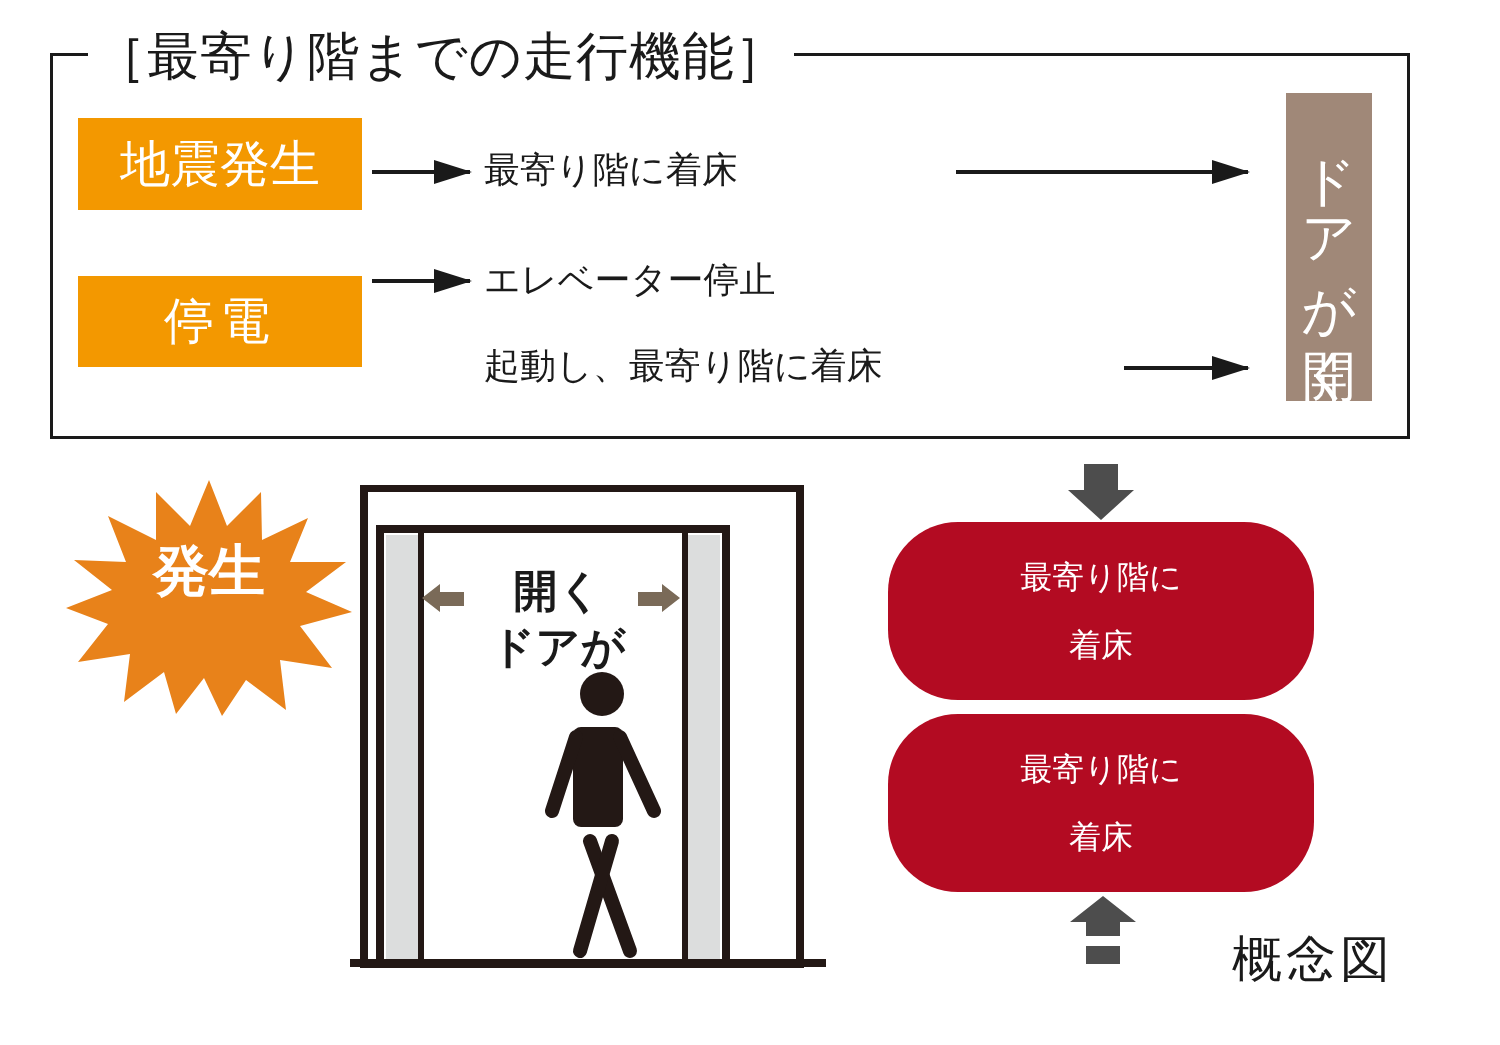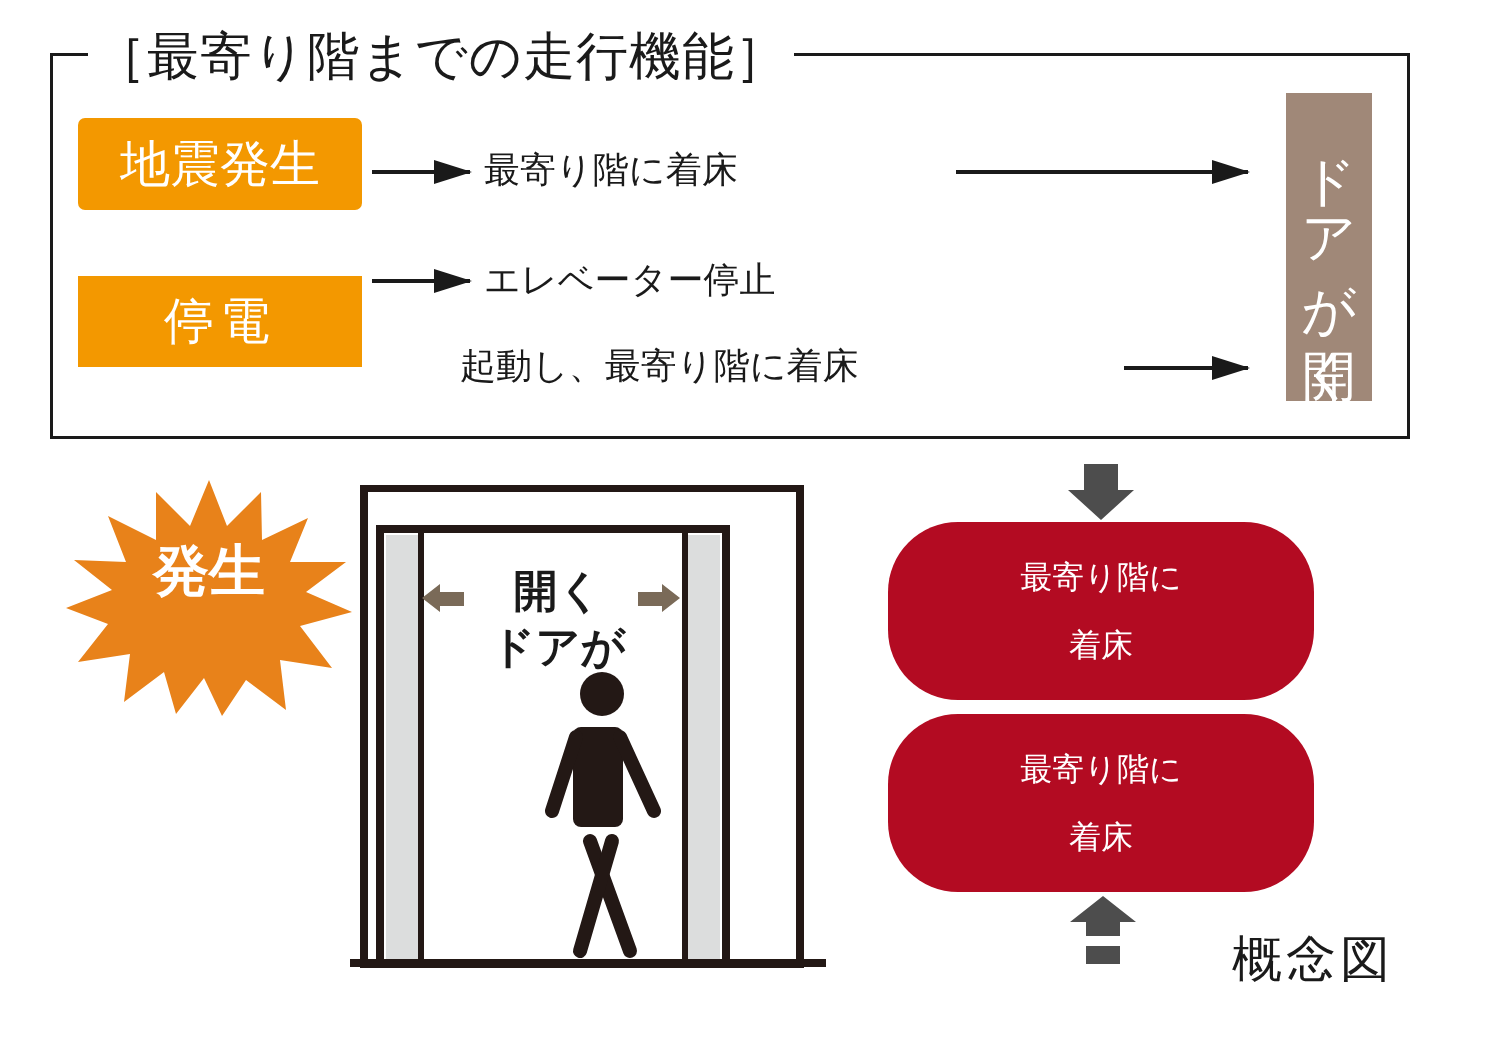--- a/index.html
+++ b/index.html
@@ -8,21 +8,21 @@
 
   .frame { position: absolute; left: 50px; top: 53px; width: 1360px; height: 386px; border: 3px solid #1a1a1a; }
   .title {
     position: absolute; left: 88px; top: 24px; padding: 0 6px; background: #fff;
     font-size: 52px; line-height: 64px; letter-spacing: 1px; white-space: nowrap;
   }
   .orange-box {
     position: absolute; left: 78px; width: 284px; background: #f39800; color: #fff;
     display: flex; align-items: center; justify-content: center; font-size: 50px;
   }
-  .orange-box.b1 { top: 118px; height: 92px; border-radius: 7px; }
+  .orange-box.b1 { top: 118px; height: 92px; }
   .orange-box.b2 { top: 236px; height: 91px; letter-spacing: 6px; margin-top: 40px; }
 
   .step { position: absolute; font-size: 36px; line-height: 60px; white-space: nowrap; }
   .arrow { position: absolute; height: 4px; background: #1a1a1a; }
   .arrow::after {
     content: ""; position: absolute; right: -2px; top: -10px;
     border-left: 38px solid #1a1a1a; border-top: 12px solid transparent; border-bottom: 12px solid transparent;
   }
 
   .door-box {
@@ -63,21 +63,21 @@
 <div class="orange-box b1">地震発生</div>
 <div class="orange-box b2">停電</div>
 
 <div class="arrow" style="left:372px; top:170px; width:98px;"></div>
 <div class="step" style="left:484px; top:140px;">最寄り階に着床</div>
 <div class="arrow" style="left:956px; top:170px; width:292px;"></div>
 
 <div class="arrow" style="left:372px; top:279px; width:98px;"></div>
 <div class="step" style="left:484px; top:250px;">エレベーター停止</div>
 
-<div class="step" style="left:460px; top:336px;">起動し、最寄り階に着床</div>
+<div class="step" style="left:484px; top:336px;">起動し、最寄り階に着床</div>
 <div class="arrow" style="left:1124px; top:366px; width:124px;"></div>
 
 <div class="door-box">ドアが開く</div>
 
 <svg class="burst" viewBox="0 0 290 240">
   <polygon fill="#e8821a" points="145,2 163,48 197,14 198,62 244,40 226,84 282,84 242,114 288,134 236,148 268,190 216,182 222,232 182,202 158,238 140,200 112,236 100,194 60,224 66,176 14,184 44,146 2,130 48,112 10,82 62,84 44,38 92,62 92,14 126,48"></polygon>
 </svg>
 <div class="burst-text">
   <div>発生</div>
 </div>

